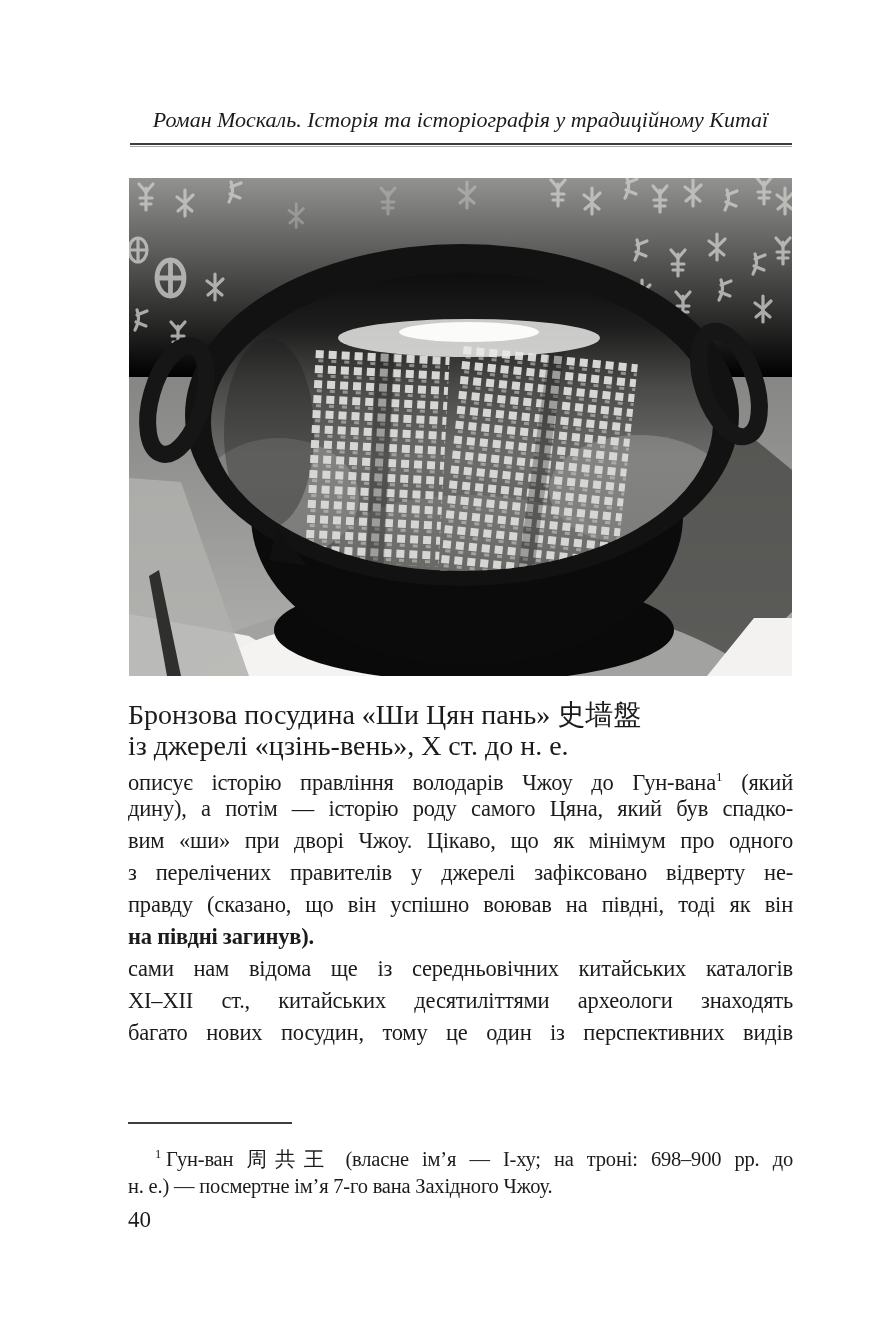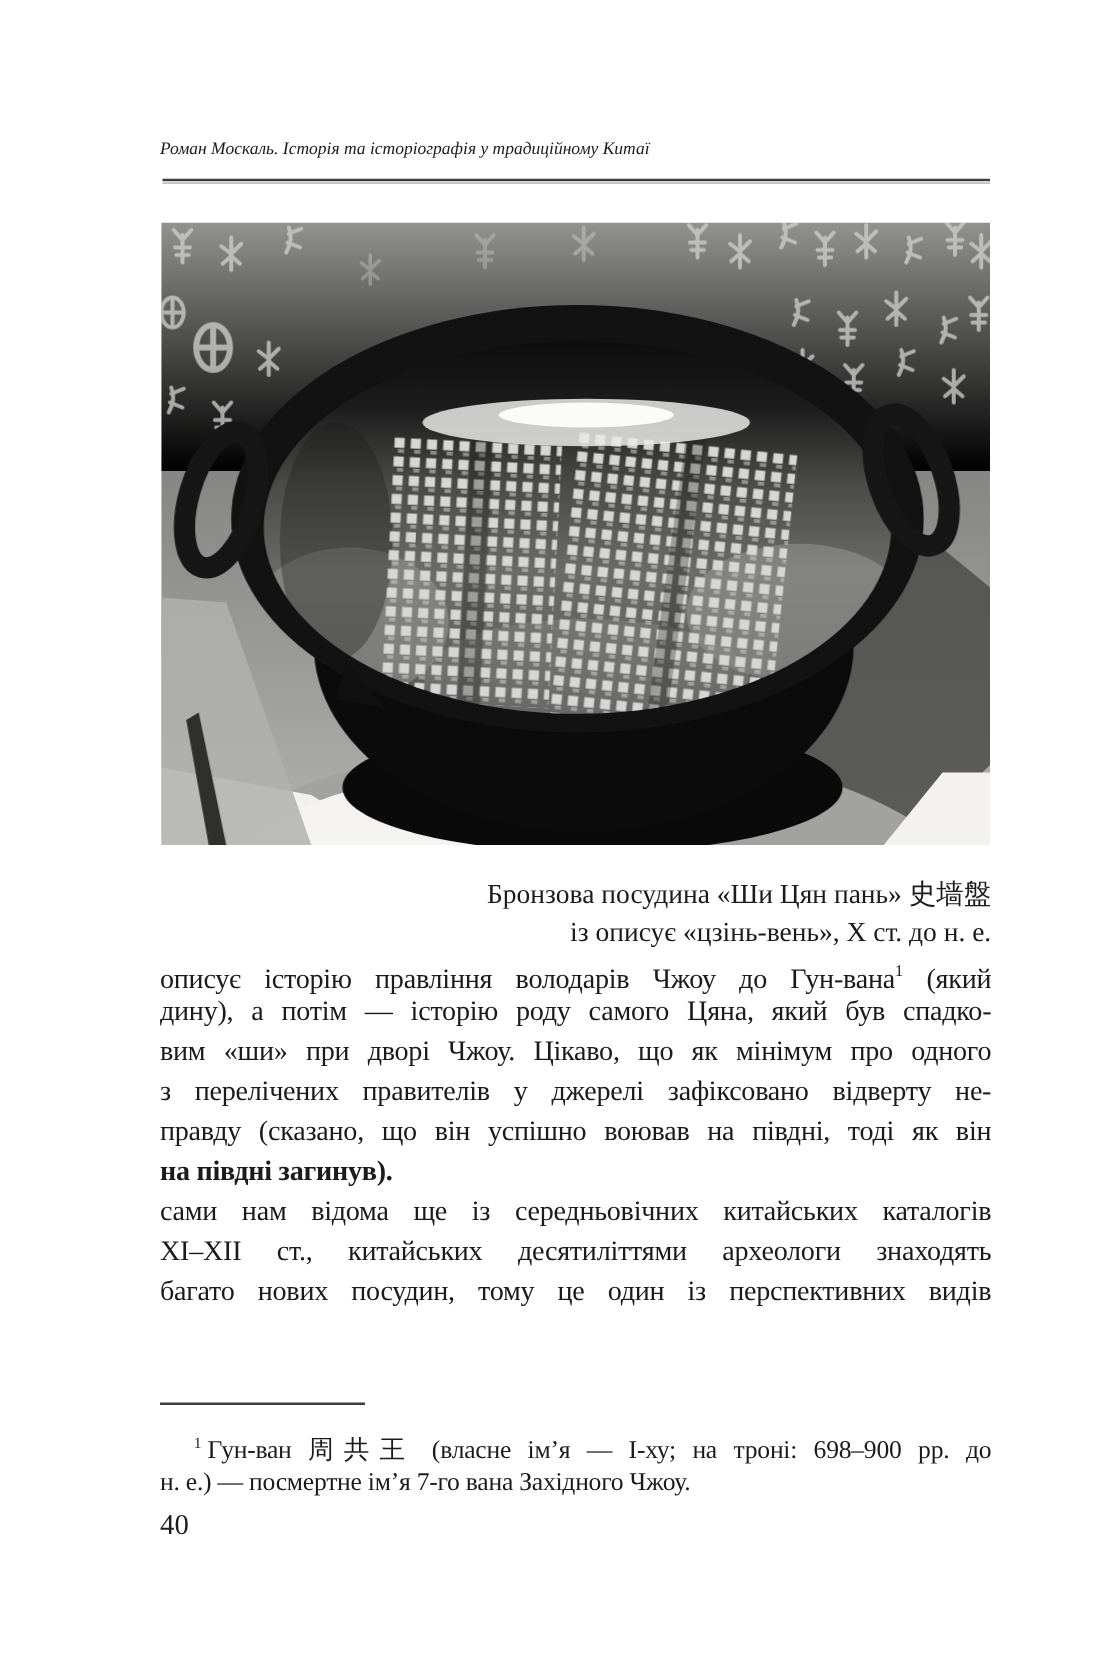--- a/index.html
+++ b/index.html
@@ -1,27 +1,27 @@
 <!DOCTYPE html>
 <html><head>
 <meta charset="utf-8">
 <style>
   html,body{margin:0;padding:0;background:#ffffff;}
   .page{position:relative;width:886px;height:1329px;background:#ffffff;
         font-family:"Liberation Serif","DejaVu Serif",serif;color:#1b1b1b;overflow:hidden;}
 
-  .header-title{position:absolute;left:128px;top:106px;width:665px;text-align:left;
-                font-style:italic;font-size:14px;line-height:28px;white-space:nowrap;}
+  .header-title{position:absolute;left:128px;top:106px;width:665px;text-align:center;
+                font-style:italic;font-size:22px;line-height:28px;white-space:nowrap;}
   .header-rule{position:absolute;left:130px;top:143px;width:662px;height:1px;
                border-top:2px solid #3d3d3d;border-bottom:1px solid #aaaaaa;}
 
   .photo{position:absolute;left:129px;top:178px;width:663px;height:498px;}
 
-  .caption{position:absolute;left:128px;top:699px;width:665px;text-align:right;
-           font-size:22px;line-height:31px;}
+  .caption{position:absolute;left:128px;top:699px;width:665px;text-align:left;
+           font-size:28px;line-height:31px;}
 
   .bodytext{position:absolute;left:128px;top:761px;width:665px;
             font-size:22.5px;line-height:32px;letter-spacing:-0.2px;}
   .line{text-align:justify;text-align-last:justify;white-space:nowrap;height:32px;}
   .line.lastline{text-align-last:left;font-weight:bold;}
   .indent{padding-left:27px;}
   sup.supref{font-size:13px;vertical-align:9px;letter-spacing:0;}
 
   .fn-rule{position:absolute;left:128px;top:1122px;width:164px;height:2px;background:#3d3d3d;}
   .footnote{position:absolute;left:128px;top:1138px;width:665px;
@@ -153,21 +153,21 @@
       </g>
       <g fill="none" stroke="#161616">
         <ellipse cx="48" cy="222" rx="26" ry="56" stroke-width="17" transform="rotate(16 48 222)"></ellipse>
         <ellipse cx="600" cy="206" rx="26" ry="55" stroke-width="17" transform="rotate(-19 600 206)"></ellipse>
       </g>
     </g>
   </svg>
 
   <div class="caption">
     <div>Бронзова посудина «Ши Цян пань» 史墙盤</div>
-    <div>із описує «цзінь-вень», X ст. до н. е.</div>
+    <div>із джерелі «цзінь-вень», X ст. до н. е.</div>
   </div>
 
   <div class="bodytext">
     <div class="line"><span>описує історію правління володарів Чжоу до Гун-вана</span><sup class="supref">1</sup><span> (який</span></div>
     <div class="line">дину), а потім — історію роду самого Цяна, який був спадко-</div>
     <div class="line">вим «ши» при дворі Чжоу. Цікаво, що як мінімум про одного</div>
     <div class="line">з перелічених правителів у джерелі зафіксовано відверту не-</div>
     <div class="line">правду (сказано, що він успішно воював на півдні, тоді як він</div>
     <div class="line lastline">на півдні загинув).</div>
     <div class="line">сами нам відома ще із середньовічних китайських каталогів</div>

